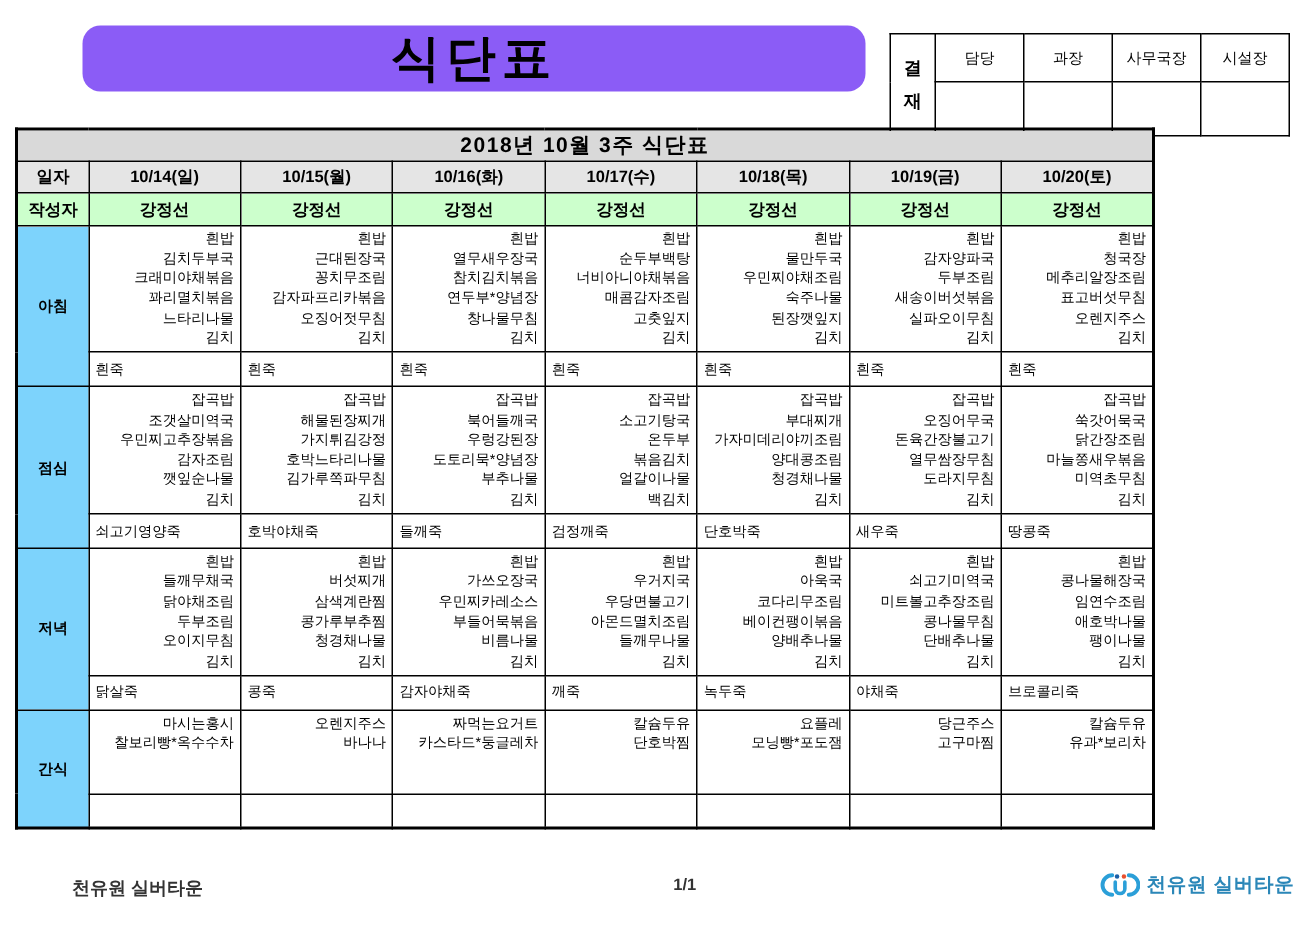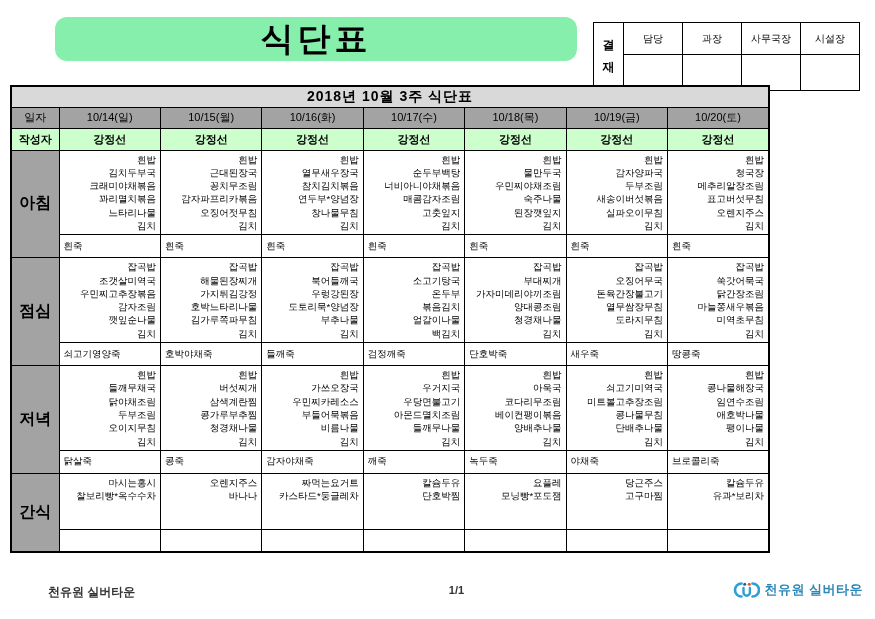--- a/index.html
+++ b/index.html
@@ -7,21 +7,21 @@
   body {
     width:875px; height:619px; position:relative; overflow:hidden;
     font-family:"Liberation Sans","DejaVu Sans",sans-serif; color:#000;
   }
   .page { width:875px; height:619px; position:relative; }
 
   
   .top-area { position:absolute; left:0; top:0; width:875px; height:84px; }
   .title-box {
     position:absolute; left:55px; top:17px; width:522px; height:44px;
-    background:#86efac; border-radius:12px;
+    background:#8b5cf6; border-radius:12px;
     display:flex; align-items:center; justify-content:center;
   }
   .title-box h1 { margin:0; font-size:33px; font-weight:bold; letter-spacing:4px; }
 
   table.approval {
     position:absolute; left:593px; top:22px; width:267px; height:54px;
     border-collapse:collapse; table-layout:fixed;
   }
   table.approval td, table.approval th { border:1px solid #000; padding:0; }
   .appr-label {
@@ -38,28 +38,28 @@
     border-collapse:collapse; table-layout:fixed;
     border:2px solid #000;
   }
   table.menu-table td { border:1px solid #000; padding:0 3px; overflow:hidden; }
 
   tr.title-row td {
     height:21px; background:#d9d9d9; text-align:center;
     font-size:14px; font-weight:bold; letter-spacing:1px;
   }
   tr.date-row td {
-    height:21px; background:#a3a3a3; text-align:center;
-    font-size:11px; font-weight:normal;
+    height:21px; background:#e5e5e5; text-align:center;
+    font-size:11px; font-weight:bold;
   }
   tr.author-row td {
     height:22px; background:#ccffcc; text-align:center;
     font-size:11px; font-weight:bold;
   }
-  td.row-label { text-align:center; vertical-align:middle; font-size:16px; font-weight:bold; background:#a3a3a3; }
+  td.row-label { text-align:center; vertical-align:middle; font-size:10px; font-weight:bold; background:#7dd3fc; }
   tr.menu-row td.menu-cell {
     height:84px; vertical-align:top; font-size:9.5px; line-height:1.4;
     padding:2px 4px;
     text-align:right;
   }
   tr.menu-row.snack-row td.menu-cell { height:56px; }
   tr.porridge-row td.porridge-cell {
     height:23px; font-size:9.5px; vertical-align:middle; padding:1px 4px;
   }
 

